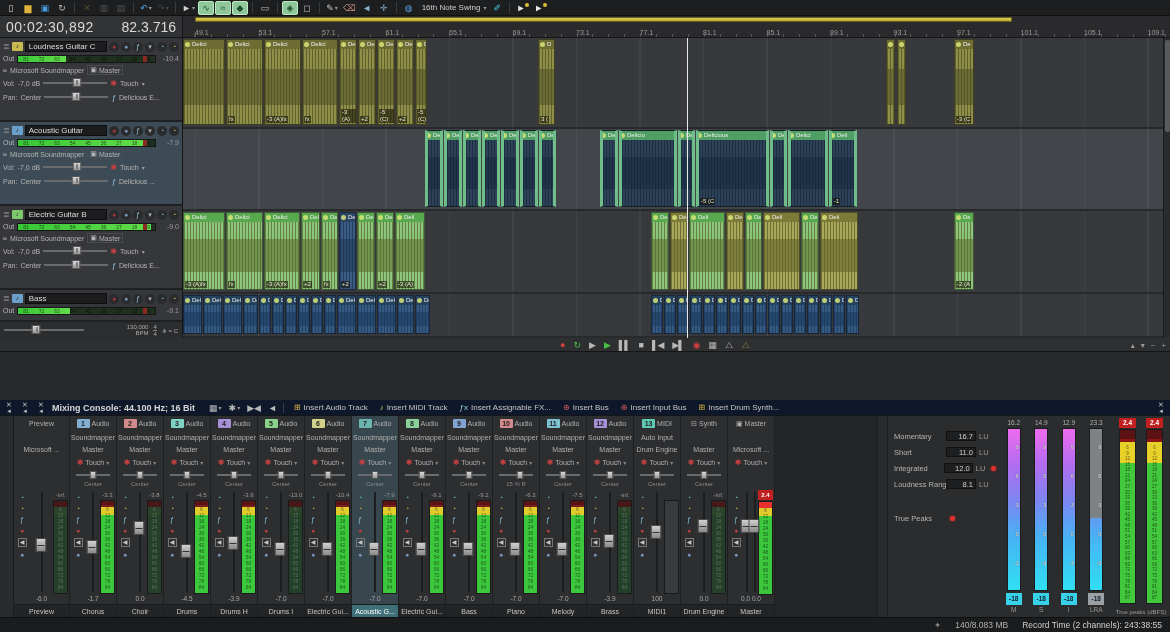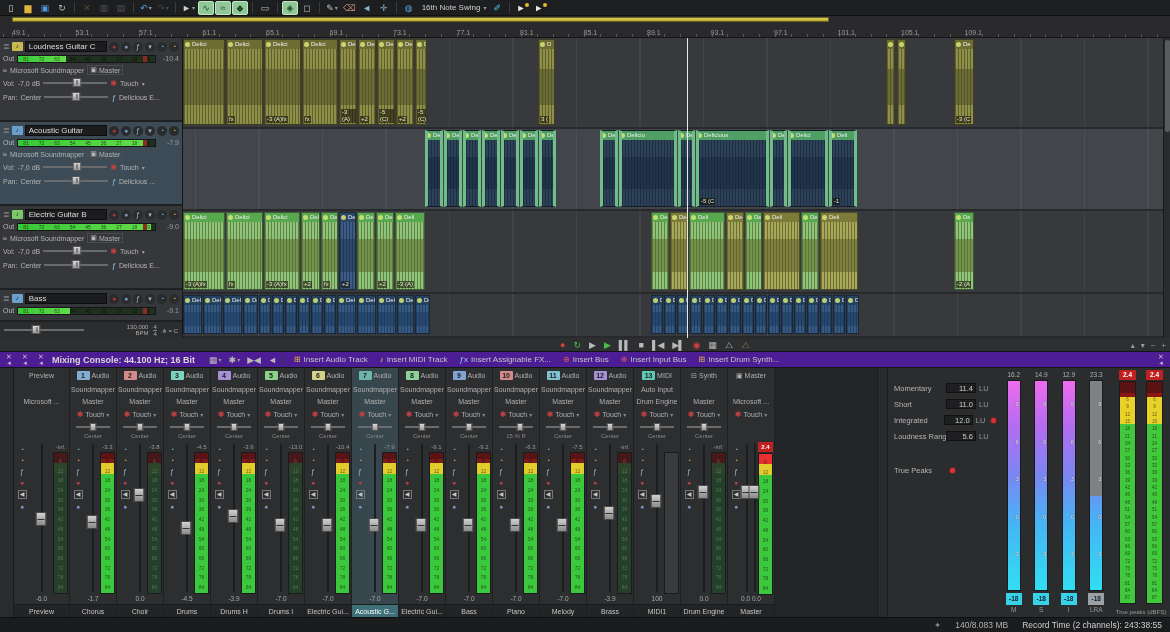--- a/index.html
+++ b/index.html
@@ -81,21 +81,21 @@
   .vscroll .thumb { position:absolute; top:2px; left:1px; width:5px; height:92px; background:#595a5c; border-radius:2px; }
 
   
   .transport-row { position:relative; height:14px; background:#2e2f31; border-bottom:1px solid #141516; }
   .transport { position:absolute; left:560px; top:0; height:14px; display:flex; align-items:center; gap:9px; }
   .tr-btn { font-size:9px; line-height:14px; letter-spacing:-1px; }
   .tr-right { position:absolute; right:4px; top:0; height:14px; display:flex; align-items:center; gap:6px; font-size:8px; color:#9a9a9a; }
 
   
   .mixer { height:265px; background:#28292b; display:flex; flex-direction:column; }
-  .mixer-titlebar { height:16px; display:flex; align-items:center; gap:6px; padding:0 4px; background:#4c1d95; border-bottom:1px solid #141516; font-size:8px; }
+  .mixer-titlebar { height:16px; display:flex; align-items:center; gap:6px; padding:0 4px; background:#0f172a; border-bottom:1px solid #141516; font-size:8px;margin-top:48px; }
   .wtab { display:flex; flex-direction:column; line-height:6px; font-size:7px; color:#bbb; width:10px; text-align:center; }
   .mx-title { font-size:9px; font-weight:bold; color:#d6d6d6; white-space:nowrap; margin-right:8px; }
   .mx-ico { font-size:9px; color:#b8b8b8; display:flex; align-items:center; gap:1px; }
   .ins-btn { display:flex; align-items:center; gap:3px; font-size:8px; color:#c4c4c4; white-space:nowrap; padding:0 4px; }
   .mx-close { margin-left:auto; }
   .mixer-body { flex:1; display:flex; overflow:hidden; }
   .dock { width:14px; background:#2a2b2d; border-right:1px solid #1a1b1c;
      background-image:radial-gradient(#555 20%, transparent 22%); background-size:4px 4px; background-position:3px 8px; }
   .strips { display:flex; }
   .strip { width:47px; border-right:1px solid #1e1f21; background:#2d2e30; display:flex; flex-direction:column; font-size:7px; color:#b0b0b0; }
@@ -259,20 +259,24 @@
         <span style="color: rgb(232, 232, 232);">►</span>
         <span style="width: 4px; height: 4px; border-radius: 50%; background: rgb(224, 192, 48); margin-left: -1px; margin-top: -6px;"></span>
       </div>
       <div class="tb-btn">
         <span style="color: rgb(232, 232, 232);">►</span>
         <span style="width: 4px; height: 4px; border-radius: 50%; background: rgb(224, 192, 48); margin-left: -1px; margin-top: -6px;"></span>
       </div>
     </div>
 
   <div class="topline">
+    <div class="time-display">
+      <span class="tc">00:02:30,892</span>
+      <span class="beats">82.3.716</span>
+    </div>
     <div class="ruler" id="ruler">
         <div class="ruler-minor"></div>
         <div class="loop-bar" style="left: 12px; width: 817px;"></div>
         <span class="rtick" style="left: 12px;">49.1</span>
         <span class="rtick" style="left: 75.5px;">53.1</span>
         <span class="rtick" style="left: 139px;">57.1</span>
         <span class="rtick" style="left: 202.5px;">61.1</span>
         <span class="rtick" style="left: 266px;">65.1</span>
         <span class="rtick" style="left: 329.5px;">69.1</span>
         <span class="rtick" style="left: 393px;">73.1</span>
@@ -1786,37 +1790,37 @@
             </div>
             <div class="s-val">0.0 0.0</div>
             <div class="s-name">Master</div>
           </div>
         </div>
       <div class="mixer-gap"></div>
       <div class="rhandle"></div>
       <div class="loud-panel" id="loudPanel">
           <div class="lrow">
             <span class="ll">Momentary</span>
-            <span class="lv">11.4</span>
+            <span class="lv">16.7</span>
             <span class="lu">LU</span>
           </div>
           <div class="lrow">
             <span class="ll">Short</span>
             <span class="lv">11.0</span>
             <span class="lu">LU</span>
           </div>
           <div class="lrow">
             <span class="ll">Integrated</span>
             <span class="lv">12.0</span>
             <span class="lu">LU</span>
             <span class="led"></span>
           </div>
           <div class="lrow">
             <span class="ll">Loudness Range</span>
-            <span class="lv">5.6</span>
+            <span class="lv">8.1</span>
             <span class="lu">LU</span>
           </div>
           <div class="lrow tp">
             <span class="ll">True Peaks</span>
             <span> </span>
             <span class="led"></span>
           </div>
         </div>
       <div class="lmeters" id="lmeters">
           <div class="lmeter">

